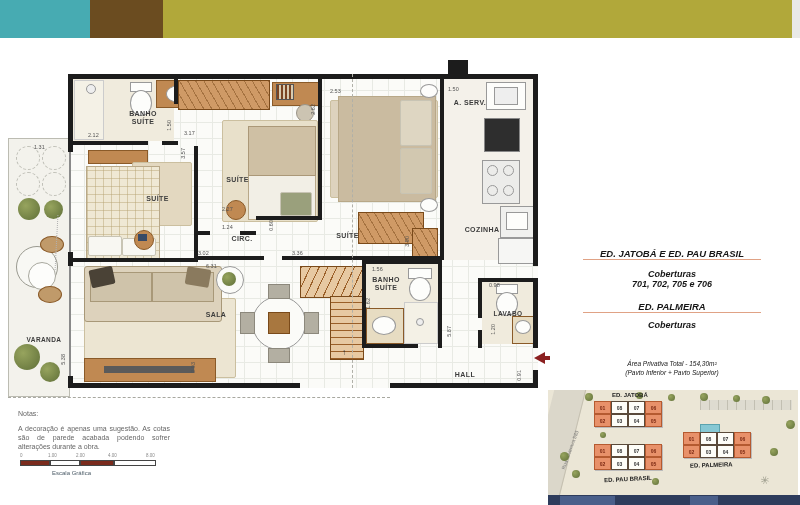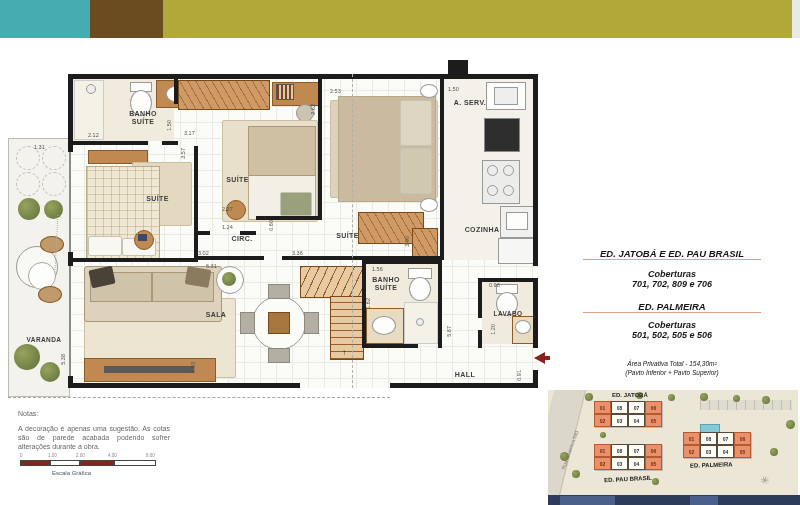--- a/index.html
+++ b/index.html
@@ -266,24 +266,23 @@
     <div class="sb-seg" style="left:0;width:30px;background:#7a2b1d;"></div>
     <div class="sb-seg" style="left:30px;width:30px;background:#fff;"></div>
     <div class="sb-seg" style="left:60px;width:34px;background:#7a2b1d;"></div>
     <div class="sb-seg" style="left:94px;width:42px;background:#fff;"></div>
   </div>
   <div class="abs scale-label" style="left:52px;top:470px;">Escala Gráfica</div>
 
   <div class="abs ip" style="height:135px;">
     <div class="ip-h" style="top:2px;">ED. JATOBÁ  E  ED. PAU BRASIL</div>
     <div class="ip-cob" style="top:23px;">Coberturas</div>
-    <div class="ip-units" style="top:33px;">701, 702, 809 e 706</div>
+    <div class="ip-units" style="top:33px;">701, 702, 705 e 706</div>
     <div class="ip-h" style="top:55px;">ED. PALMEIRA</div>
     <div class="ip-cob" style="top:74px;">Coberturas</div>
-    <div class="ip-units" style="top:84px;">501, 502, 505 e 506</div>
     <div class="ip-area" style="top:114px;">Área Privativa Total - 154,30m²</div>
     <div class="ip-area" style="top:123px;">(Pavto Inferior + Pavto Superior)</div>
   </div>
 
   <div class="abs sp">
     <div class="road"></div>
     <div class="street">Rua Ituverava 583</div>
     <div class="stalls" style="left:152px;top:10px;width:92px;height:10px;"></div>
     <div class="pool" style="left:152px;top:34px;width:18px;height:8px;"></div>
     <div class="tree" style="left:37px;top:3px;width:8px;height:8px;"></div>

